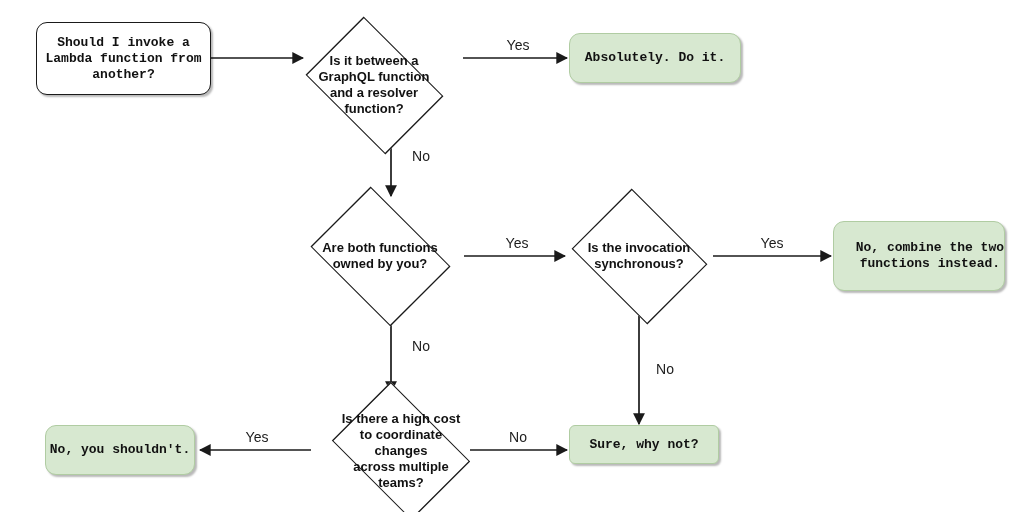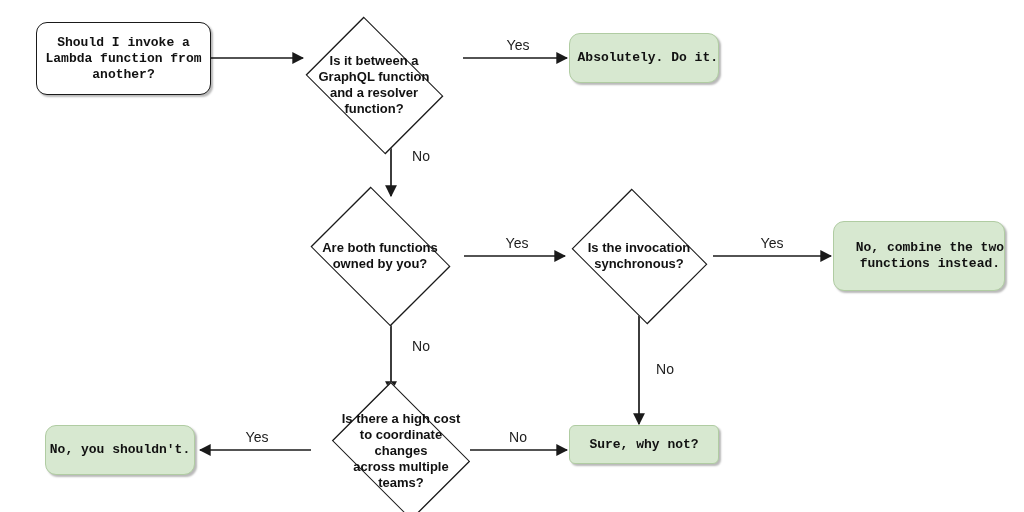--- a/index.html
+++ b/index.html
@@ -147,21 +147,21 @@
     <div class="shape" style="width:83px; height:83px; margin-left:-41.5px; margin-top:-41.5px;
                 transform: rotate(45deg) scale(1.36, 0.99);"></div>
     <div class="label">
       <div>Is it between a</div>
       <div>GraphQL function</div>
       <div>and a resolver</div>
       <div>function?</div>
     </div>
   </div>
 
-  <div class="node rect result" style="left:569px; top:33px; width:150px; height:50px;justify-content:flex-end;">
+  <div class="node rect result" style="left:569px; top:33px; width:172px; height:50px;">
     <div>
       <div>Absolutely. Do it.</div>
     </div>
   </div>
 
   <div class="diamond" style="left:300px; top:196px; width:160px; height:120px;">
     <div class="shape" style="width:85px; height:85px; margin-left:-42.5px; margin-top:-42.5px;
                 transform: rotate(45deg) scale(1.33, 1.0);"></div>
     <div class="label">
       <div>Are both functions</div>

